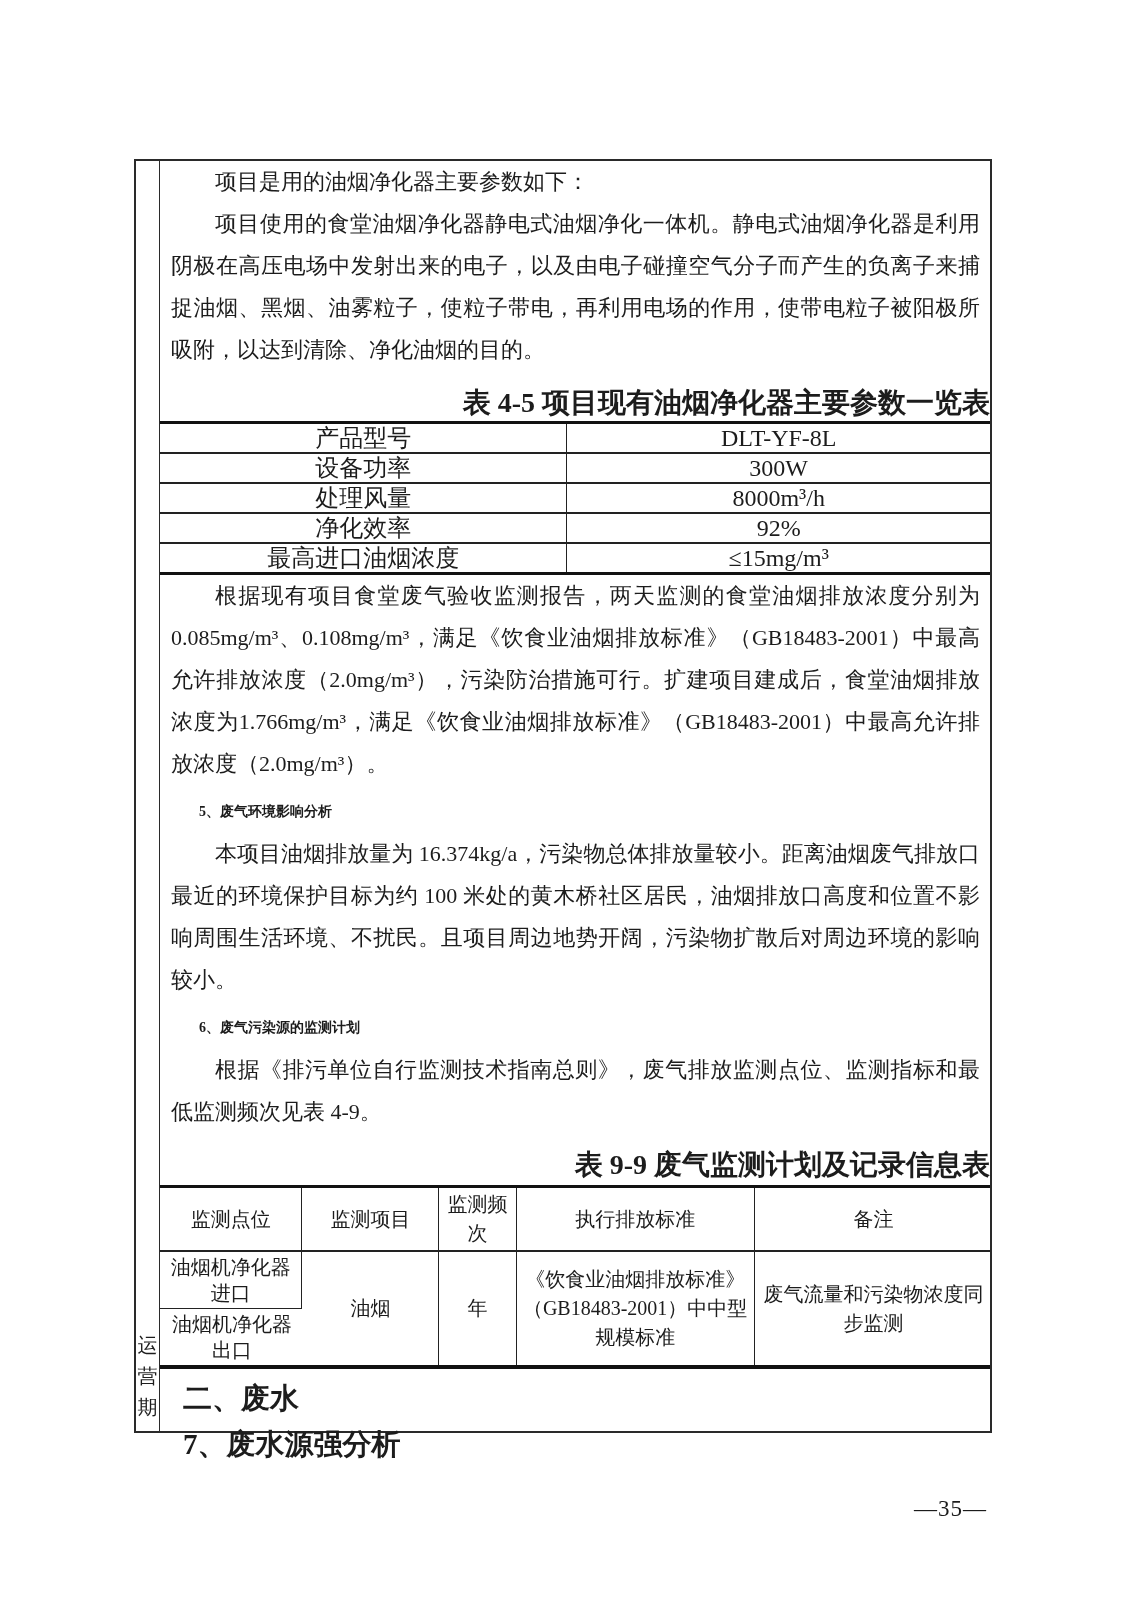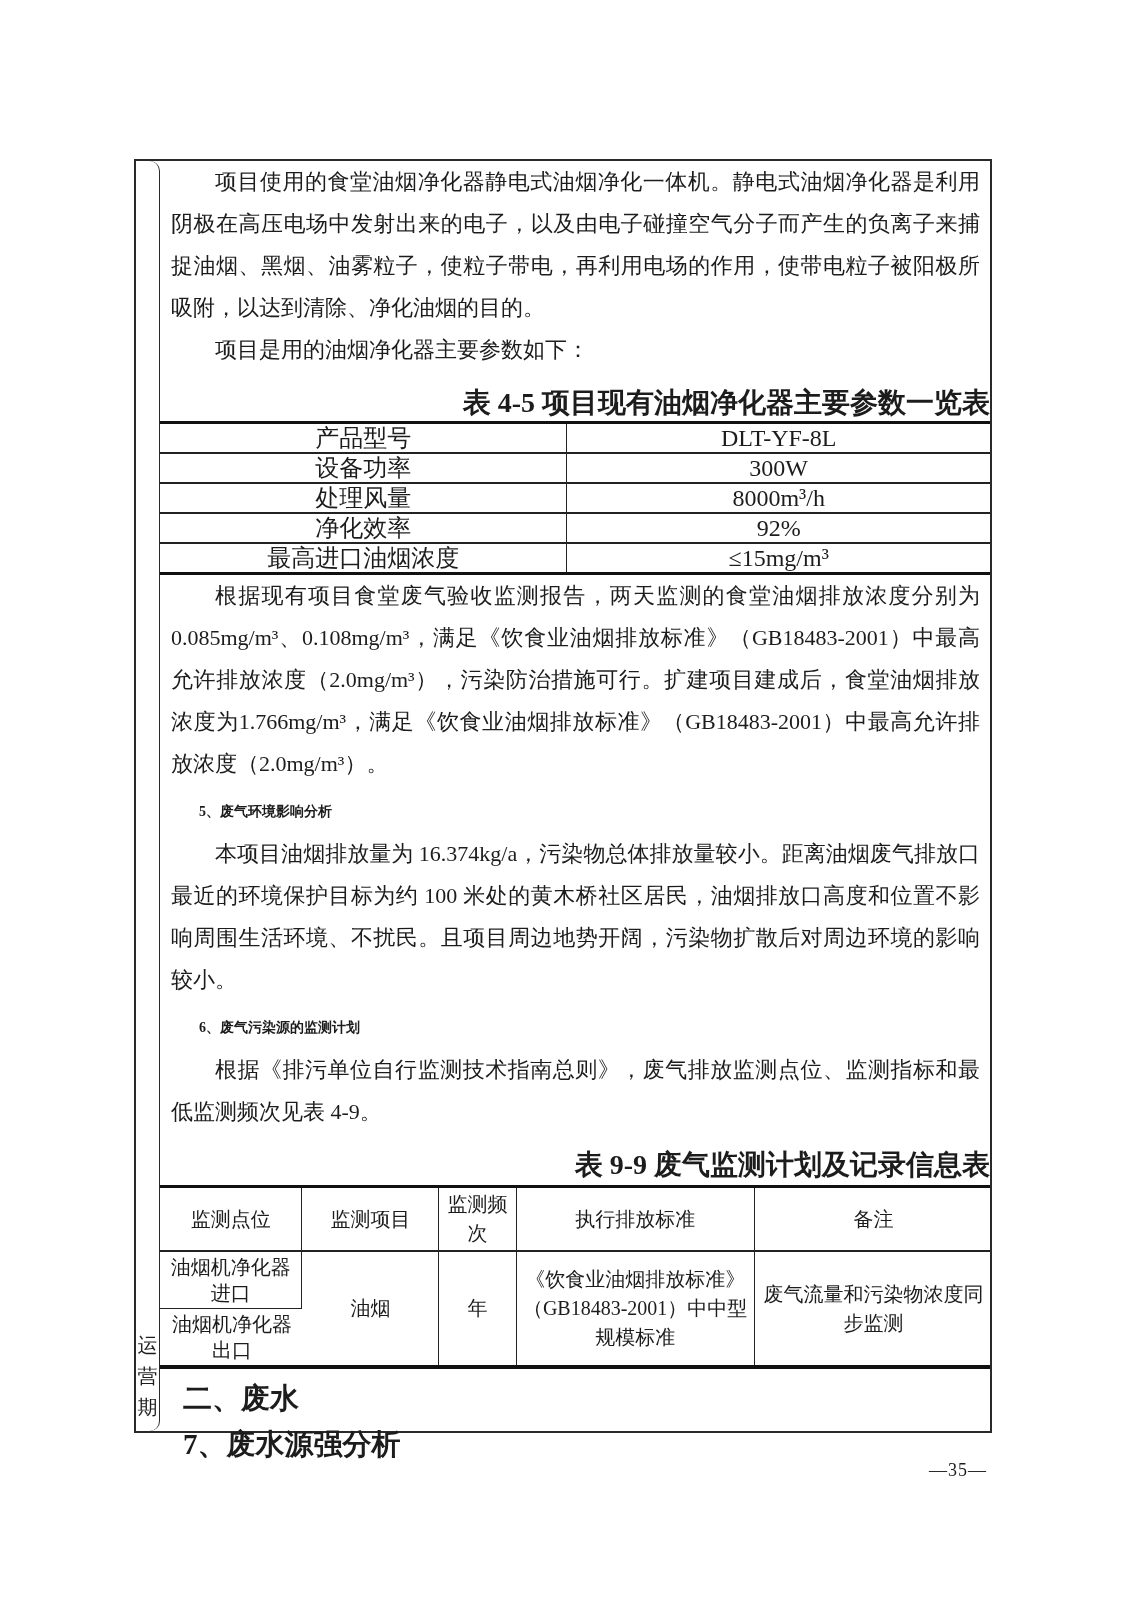--- a/index.html
+++ b/index.html
@@ -18,21 +18,20 @@
     border:2px solid #2a2a2a;
     box-sizing:border-box;
     display:flex;
     background:#ffffff;
   }
   .side-col {
     width:23px;
     border-right:1px solid #2a2a2a;
     position:relative;
     flex:none;
-    border-radius:10px;
   }
   .side-label {
     position:absolute;
     bottom:8px; left:1px;
     width:21px;
     font-size:20px; line-height:31px;
     text-align:center;
     word-break:break-all;
   }
   .main-col {
@@ -101,41 +100,41 @@
   table.t49 td.pt { height:52px; line-height:26px; }
   .bottom-section { padding:4px 10px 0 11px; }
   .bottom-section p {
     margin:4px 0 0 12px;
     font-size:29px; line-height:42px;
     font-weight:bold;
     text-align:left;
   }
   .page-number {
     position:absolute;
-    top:1460px; right:144px;
-    font-size:18px;
+    top:1496px; right:144px;
+    font-size:23px;
     letter-spacing:1px;
     margin-left:28px;
   }
 </style>
 </head>
 <body>
 
 <div class="page">
   <div class="frame">
 
     <div class="side-col">
       <div class="side-label">运营期</div>
     </div>
 
     <div class="main-col">
 
+      <p class="body indent">项目是用的油烟净化器主要参数如下：</p>
+
       <p class="body indent">项目使用的食堂油烟净化器静电式油烟净化一体机。静电式油烟净化器是利用阴极在高压电场中发射出来的电子，以及由电子碰撞空气分子而产生的负离子来捕捉油烟、黑烟、油雾粒子，使粒子带电，再利用电场的作用，使带电粒子被阳极所吸附，以达到清除、净化油烟的目的。</p>
-
-      <p class="body indent">项目是用的油烟净化器主要参数如下：</p>
 
       <div class="tbl-title">表 4-5 项目现有油烟净化器主要参数一览表</div>
 
       <table class="t45">
         <tbody>
           <tr>
             <td class="lbl">产品型号</td>
             <td class="val">DLT-YF-8L</td>
           </tr>
           <tr>

